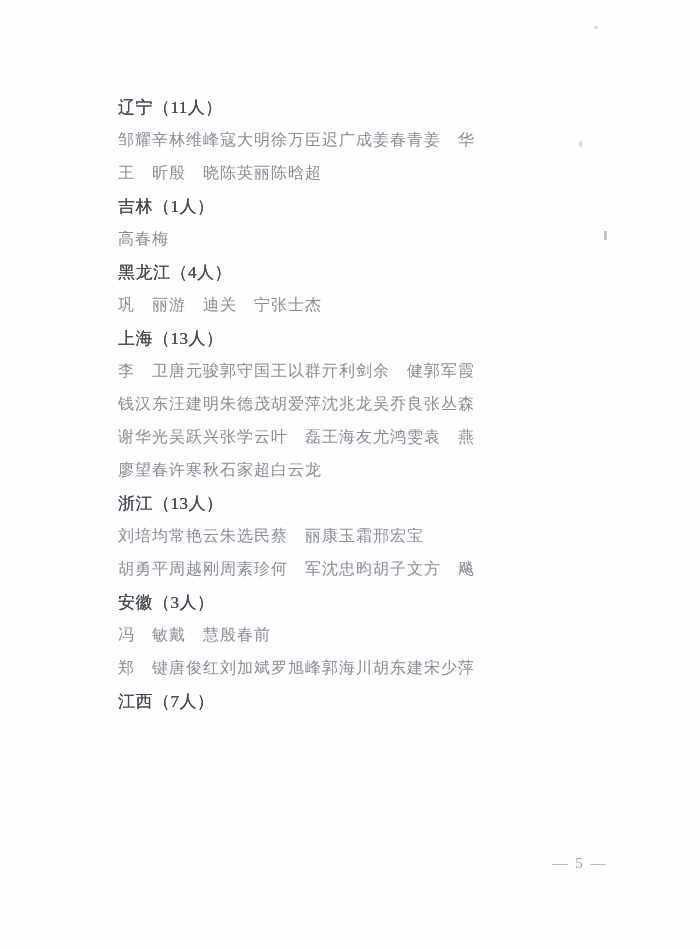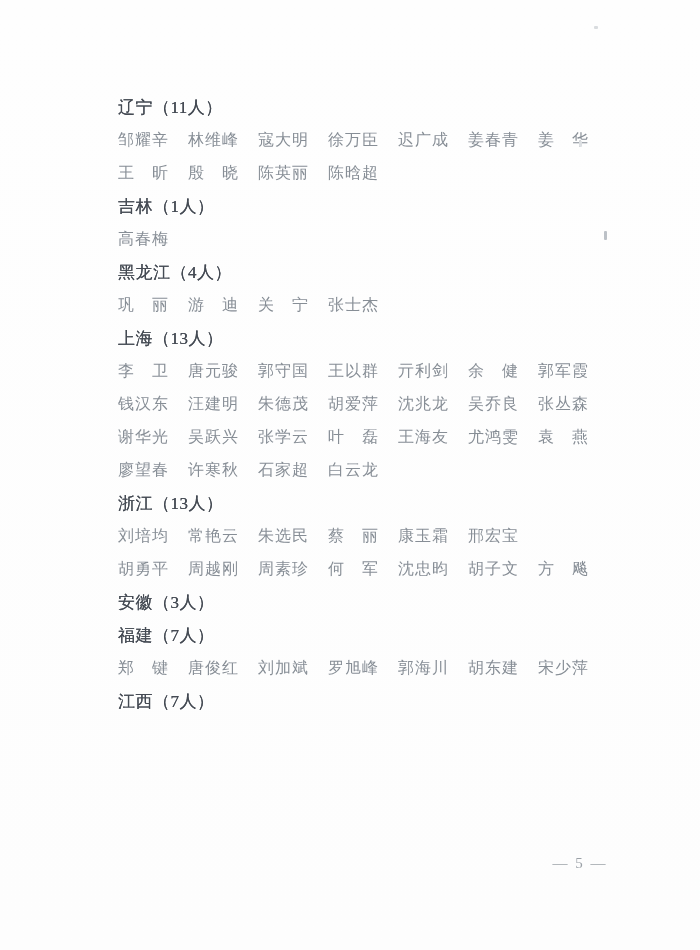--- a/index.html
+++ b/index.html
@@ -34,21 +34,20 @@
     font-size: 17px;
     font-weight: normal;
     letter-spacing: 0.5px;
     color: #454b54;
     text-shadow: 0 0 0.4px #454b54;
   }
   .name-row {
     height: 33px;
     display: flex;
     align-items: center;
-    gap: 19px;
     font-size: 16px;
     letter-spacing: 1px;
     color: #878e96;
     white-space: pre;
   }
   .person-name { display: inline-block; }
   .page-number {
     position: absolute;
     top: 855px;
     left: 540px;
@@ -101,24 +100,24 @@
       </section>
 
   <section class="province-section">
     <h2 class="province-heading">浙江（13人）</h2>
   <div class="name-row"><span class="person-name">刘培均</span><span class="person-name">常艳云</span><span class="person-name">朱选民</span><span class="person-name">蔡　丽</span><span class="person-name">康玉霜</span><span class="person-name">邢宏宝</span></div>
         <div class="name-row"><span class="person-name">胡勇平</span><span class="person-name">周越刚</span><span class="person-name">周素珍</span><span class="person-name">何　军</span><span class="person-name">沈忠昀</span><span class="person-name">胡子文</span><span class="person-name">方　飚</span></div>
       </section>
 
   <section class="province-section">
     <h2 class="province-heading">安徽（3人）</h2>
+  <div class="name-row"><span class="person-name">冯　敏</span><span class="person-name">戴　慧</span><span class="person-name">殷春前</span></div>
       </section>
 
   <section class="province-section">
-    <h2 class="province-heading">福建（7人）</h2>
   <div class="name-row"><span class="person-name">郑　键</span><span class="person-name">唐俊红</span><span class="person-name">刘加斌</span><span class="person-name">罗旭峰</span><span class="person-name">郭海川</span><span class="person-name">胡东建</span><span class="person-name">宋少萍</span></div>
       </section>
 
   <section class="province-section">
     <h2 class="province-heading">江西（7人）</h2>
       </section>
 </div>
 
   <div class="page-number">— 5 —</div>
 

